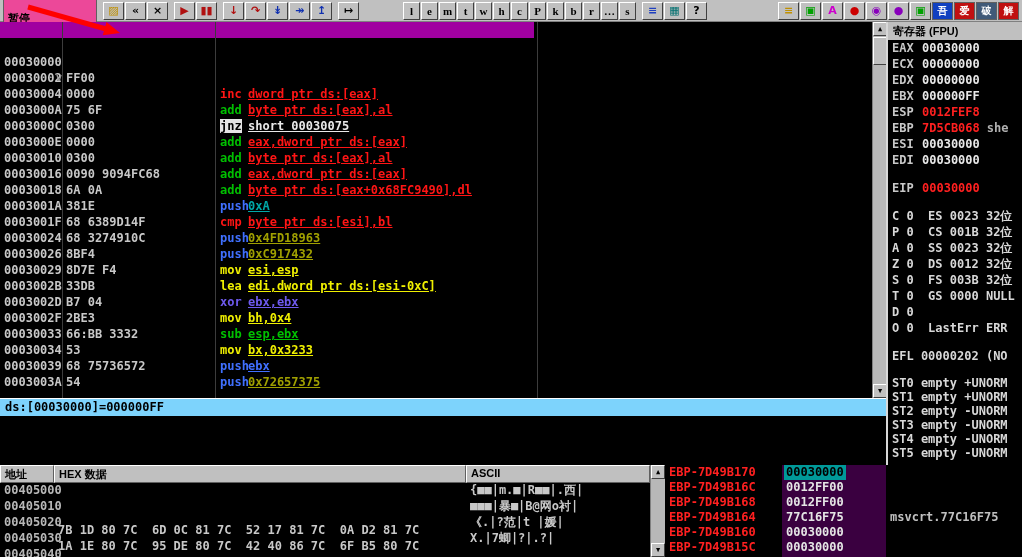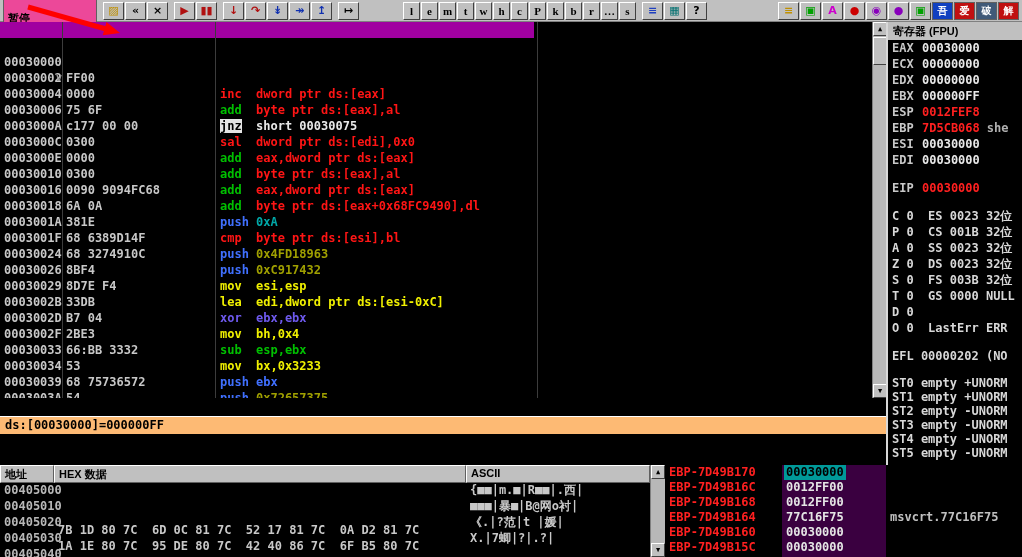--- a/index.html
+++ b/index.html
@@ -42,39 +42,39 @@
   .disasm {
     position:absolute; left:0; top:22px; width:872px; height:376px;
     background:#000; font:bold 12px "DejaVu Sans Mono", monospace; overflow:hidden;
   }
   .drow { position:relative; height:16px; line-height:16px; width:534px; white-space:pre; }
   .drow.sel { background:#a000a0; }
   .drow .mk { position:absolute; left:56px; color:#9a9a9a; font-size:10px; }
   .drow .a  { position:absolute; left:4px;  color:#c8c8c8; }
   .drow .b  { position:absolute; left:66px; color:#c8c8c8;text-align:center; }
   .drow .i  { position:absolute; left:220px; right:0; height:16px; }
-  .drow .i .ops { position:absolute; left:36px; white-space:pre; }
+  .drow .i .ops { position:absolute; left:28px; white-space:pre;text-decoration:underline; }
   .c-red{color:#ff1515} .c-green{color:#00c000} .c-white{color:#e8e8e8}
   .c-yellow{color:#f0f000} .c-blue{color:#4070ff} .c-teal{color:#00a8a8}
   .c-olive{color:#a0a000} .c-violet{color:#6e5aee}
   .mn-jnz{background:#e5e5e5;color:#000;}
   .vline { position:absolute; top:22px; height:376px; width:1px; background:#3c3c3c; z-index:5; }
   
   .sb { position:absolute; background:#b8b8b8; border-left:1px solid #808080; }
   .sbtn { width:14px; height:14px; background:#c0c0c0; border:1px solid;
     border-color:#fff #404040 #404040 #fff; color:#000; font-size:7px;
     display:flex; align-items:center; justify-content:center; }
   .sbtn.bot { position:absolute; bottom:0; left:0; }
   .sthumb { position:absolute; left:0; top:15px; width:14px; height:28px;
     background:#c0c0c0; border:1px solid; border-color:#fff #404040 #404040 #fff; }
   
   .info {
     position:absolute; left:0; top:398px; width:886px; height:18px;
-    background:#fdba74; color:#000; font:bold 12px "DejaVu Sans Mono", monospace;
-    padding:1px 5px; border-top:1px solid #fff; white-space:pre;margin-top:18px;
+    background:#7dd3fc; color:#000; font:bold 12px "DejaVu Sans Mono", monospace;
+    padding:1px 5px; border-top:1px solid #fff; white-space:pre;
   }
   
   .regs {
     position:absolute; left:886px; top:22px; width:136px; height:443px;
     background:#000; border-left:2px solid #d8d8d8; overflow:hidden;
     font:bold 12px "DejaVu Sans Mono", monospace; color:#d8d8d8;
   }
   .regs .hdr { height:18px; background:#c0c0c0; color:#000;
     font:bold 11px "Liberation Sans", sans-serif; padding:2px 5px; white-space:nowrap; overflow:hidden; }
   .rline { height:16px; line-height:16px; padding-left:4px; white-space:pre; overflow:hidden; }
@@ -185,26 +185,20 @@
       <span class="i"><span class="mn c-green">add</span><span class="ops c-red">byte ptr ds:[eax],al</span></span>
     </div>
     <div class="drow">
       <span class="mk">v</span>
       <span class="a">00030004</span>
       <span class="b">75 6F</span>
       <span class="i"><span class="mn mn-jnz">jnz</span><span class="ops c-white">short 00030075</span></span>
     </div>
     <div class="drow">
       <span class="mk"></span>
-      <span class="a">00030006</span>
-      <span class="b">c177 00 00</span>
-      <span class="i"><span class="mn c-red">sal</span><span class="ops c-red">dword ptr ds:[edi],0x0</span></span>
-    </div>
-    <div class="drow">
-      <span class="mk"></span>
       <span class="a">0003000A</span>
       <span class="b">0300</span>
       <span class="i"><span class="mn c-green">add</span><span class="ops c-red">eax,dword ptr ds:[eax]</span></span>
     </div>
     <div class="drow">
       <span class="mk"></span>
       <span class="a">0003000C</span>
       <span class="b">0000</span>
       <span class="i"><span class="mn c-green">add</span><span class="ops c-red">byte ptr ds:[eax],al</span></span>
     </div>
@@ -337,21 +331,21 @@
       <div class="rline"><span class="rn">EDI</span><span class="rv">00030000</span><span class="rs"></span></div>
     </div>
   <div class="rspace"></div>
   <div class="rline"><span class="rn">EIP</span><span class="rv c-redv">00030000</span></div>
   <div class="rspace"></div>
   <div>
 
   <div class="rline">C 0  ES 0023 32位</div>
       <div class="rline">P 0  CS 001B 32位</div>
       <div class="rline">A 0  SS 0023 32位</div>
-      <div class="rline">Z 0  DS 0023 32位</div>
+      <div class="rline">Z 0  DS 0012 32位</div>
       <div class="rline">S 0  FS 003B 32位</div>
       <div class="rline">T 0  GS 0000 NULL</div>
       <div class="rline">D 0</div>
       <div class="rline">O 0  LastErr ERR</div>
     </div>
   <div class="rspace"></div>
   <div class="rline">EFL 00000202 (NO</div>
   <div class="rspace"></div>
   <div>
 

